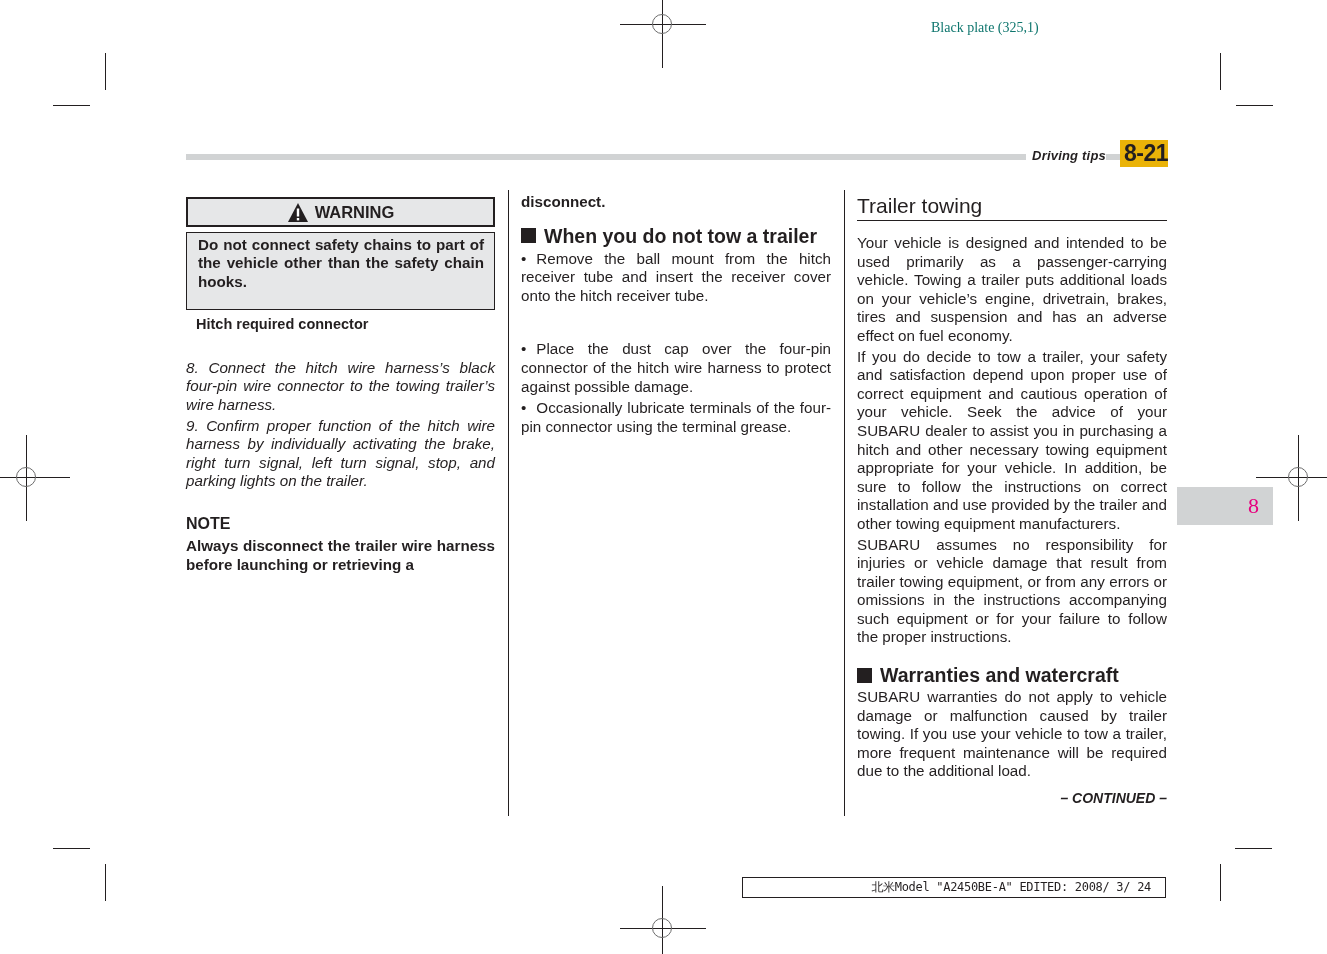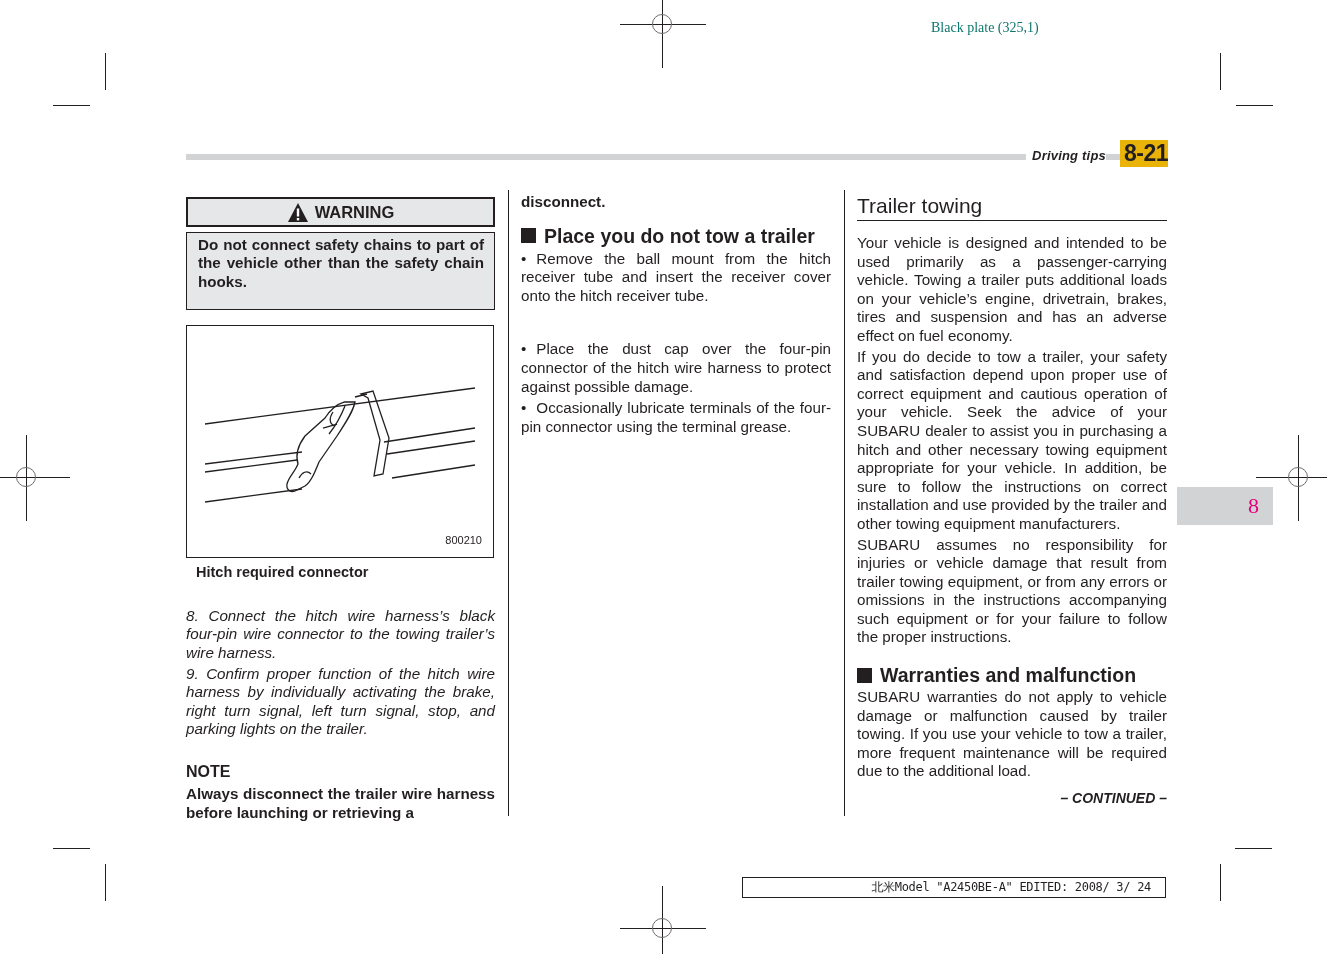--- a/index.html
+++ b/index.html
@@ -86,71 +86,50 @@
   <div class="warn-head">
     <svg width="22" height="21" viewBox="0 0 22 21">
       <polygon points="11,1 21,20 1,20" fill="#231f20"></polygon>
       <rect x="9.8" y="6.5" width="2.4" height="8" fill="#fff"></rect>
       <rect x="9.8" y="16" width="2.4" height="2.4" fill="#fff"></rect>
     </svg>
     <span>WARNING</span>
   </div>
   <div class="warn-body">Do not connect safety chains to part of the vehicle other than the safety chain hooks.</div>
 
-  <div class="figure">
-    <svg width="306" height="231" viewBox="0 0 306 231" style="position:absolute;left:0;top:0;">
-      <g fill="none" stroke="#231f20" stroke-width="1.3">
-        <line x1="18" y1="98" x2="288" y2="62"></line>
-        <line x1="18" y1="138" x2="115" y2="126"></line>
-        <line x1="18" y1="146" x2="110" y2="134"></line>
-        <line x1="197" y1="116" x2="288" y2="102"></line>
-        <line x1="200" y1="128" x2="288" y2="115"></line>
-        <line x1="18" y1="176" x2="115" y2="163"></line>
-        <line x1="205" y1="152" x2="288" y2="139"></line>
-        <path d="M174 68 L186 65 L202 112 L196 148 L187 150 L193 114 L181 72 Z"></path>
-        <path d="M168 71 L180 68"></path>
-        <path d="M157 76 C150 78 143 84 138 92 L118 110 C112 118 108 128 111 138 C108 146 102 150 100 158 C99 164 104 168 110 164 L118 160 C124 156 128 146 132 136 L150 110 C158 98 166 86 168 76 Z"></path>
-        <path d="M112 152 C115 146 120 144 124 148"></path>
-        <path d="M146 86 C142 92 142 98 148 100"></path>
-        <path d="M136 102 L150 98"></path>
-        <path d="M158 80 C154 90 150 98 142 108"></path>
-      </g>
-    </svg>
-    <span class="fig-id">800210</span>
-  </div>
   <div class="caption">Hitch required connector</div>
 
   <div class="steps">
     <p style="margin-bottom:2px;">8.  Connect the hitch wire harness’s black four-pin wire connector to the towing trailer’s wire harness.</p>
     <p>9.  Confirm proper function of the hitch wire harness by individually activating the brake, right turn signal, left turn signal, stop, and parking lights on the trailer.</p>
   </div>
 
   <div class="note-title">NOTE</div>
   <div class="note-body">Always disconnect the trailer wire harness before launching or retrieving a</div>
 </div>
 
 <div class="col col2">
   <p class="bold" style="margin-bottom:12px;">disconnect.</p>
   <div class="sq-head" style="margin-bottom:2px;">
     <span class="sq"></span>
-    <span>Place you do not tow a trailer</span>
+    <span>When you do not tow a trailer</span>
   </div>
   <p class="bullet" style="margin-bottom:3px;">Remove the ball mount from the hitch receiver tube and insert the receiver cover onto the hitch receiver tube.</p>
   <p class="bullet" style="margin-bottom:3px;margin-top:35px;">Place the dust cap over the four-pin connector of the hitch wire harness to protect against possible damage.</p>
   <p class="bullet">Occasionally lubricate terminals of the four-pin connector using the terminal grease.</p>
 </div>
 
 <div class="col col3">
   <div class="h1">Trailer towing</div>
   <p style="margin-bottom:2px;">Your vehicle is designed and intended to be used primarily as a passenger-carrying vehicle. Towing a trailer puts additional loads on your vehicle’s engine, drivetrain, brakes, tires and suspension and has an adverse effect on fuel economy.</p>
   <p style="margin-bottom:2px;">If you do decide to tow a trailer, your safety and satisfaction depend upon proper use of correct equipment and cautious operation of your vehicle. Seek the advice of your SUBARU dealer to assist you in purchasing a hitch and other necessary towing equipment appropriate for your vehicle. In addition, be sure to follow the instructions on correct installation and use provided by the trailer and other towing equipment manufacturers.</p>
   <p>SUBARU assumes no responsibility for injuries or vehicle damage that result from trailer towing equipment, or from any errors or omissions in the instructions accompanying such equipment or for your failure to follow the proper instructions.</p>
   <div class="sq-head" style="margin-top:16px;margin-bottom:1px;">
     <span class="sq"></span>
-    <span>Warranties and malfunction</span>
+    <span>Warranties and watercraft</span>
   </div>
   <p>SUBARU warranties do not apply to vehicle damage or malfunction caused by trailer towing. If you use your vehicle to tow a trailer, more frequent maintenance will be required due to the additional load.</p>
   <div class="continued">– CONTINUED –</div>
 </div>
 
 <div class="abs tab">
   <span>8</span>
 </div>
 
 <div class="abs footer-box">北米Model "A2450BE-A" EDITED: 2008/ 3/ 24</div>

